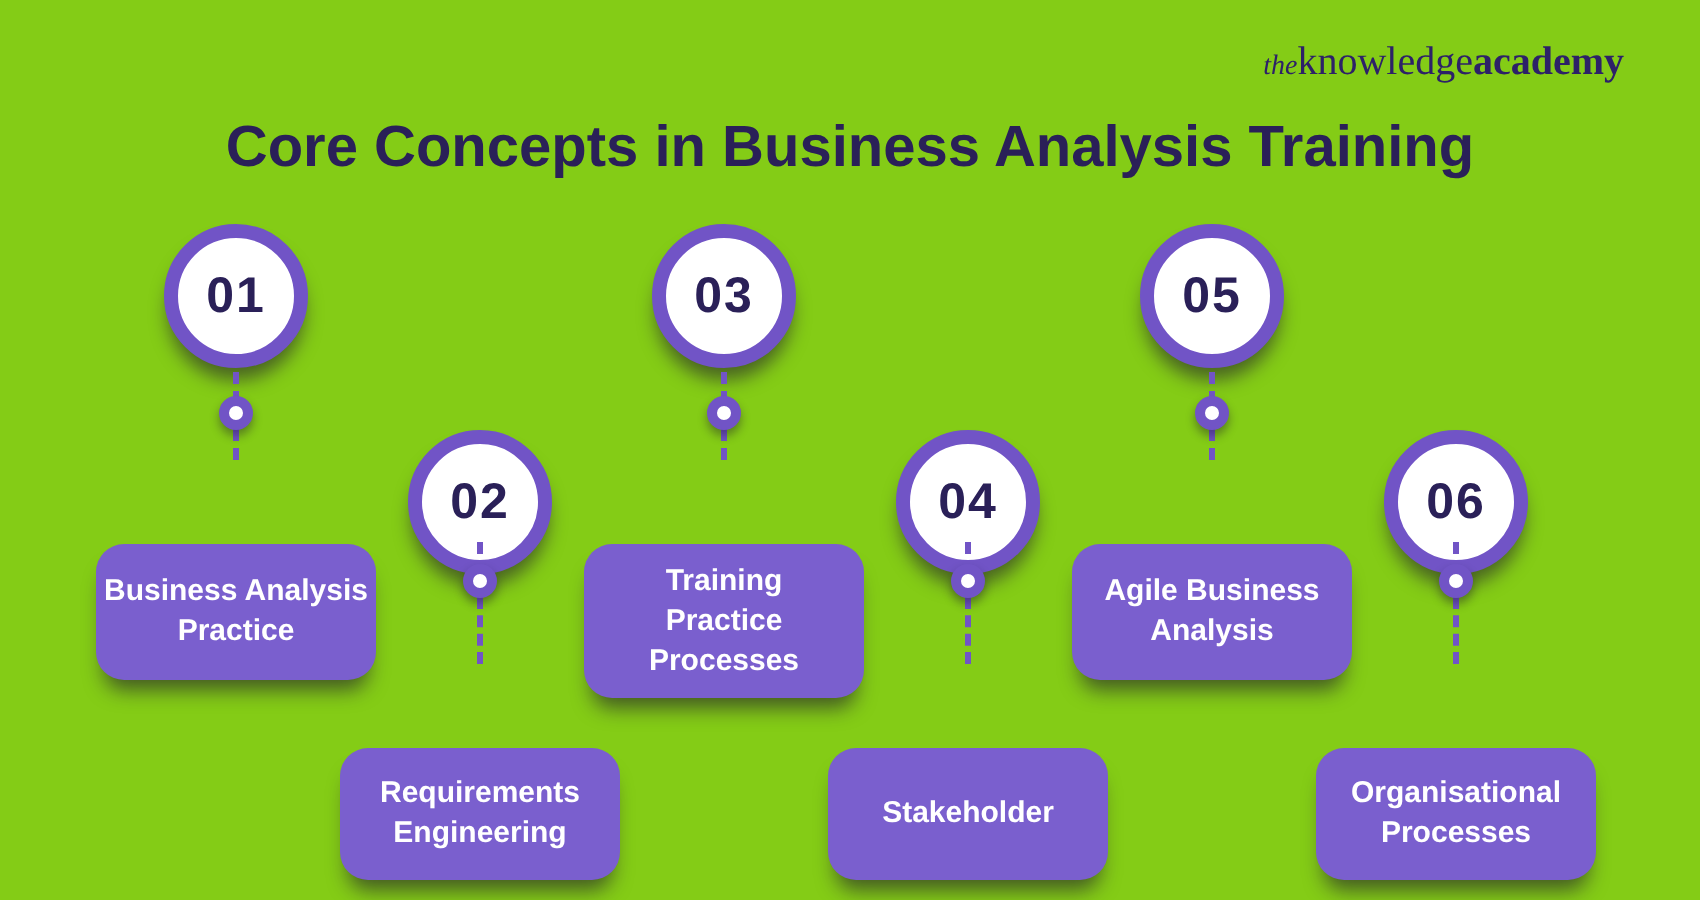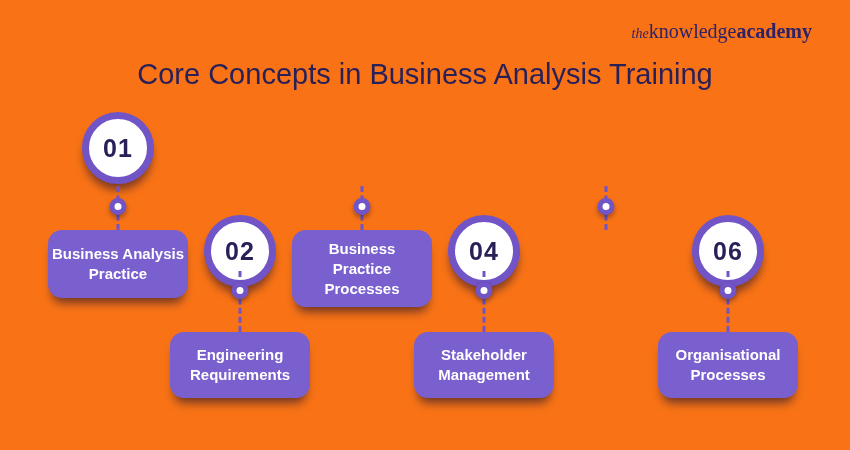--- a/index.html
+++ b/index.html
@@ -5,39 +5,39 @@
   :root{
     --purple:#7154C6;
     --box-purple:#7A5FCE;
     --navy:#2A2058;
     --logo-indigo:#2D2168;
   }
   html,body{margin:0;padding:0;background:#ffffff;}
   .canvas{
     position:relative;
     width:850px;height:450px;
-    background:#f97316;
+    background:#84cc16;
     overflow:hidden;
     font-family:"Liberation Sans", sans-serif;
   }
   
   .logo{
     position:absolute;top:20px;right:38px;
     font-family:"Liberation Serif", serif;
     color:var(--logo-indigo);
     white-space:nowrap;
   }
   .logo .l-the{font-style:italic;font-size:14px;}
   .logo .l-knowledge{font-size:20px;}
   .logo .l-academy{font-size:20px;font-weight:bold;}
   
   .title{
     position:absolute;top:58px;left:0;width:850px;
     margin:0;text-align:center;
-    font-size:29px;font-weight:normal;
+    font-size:29px;font-weight:bold;
     color:var(--navy);
     letter-spacing:0px;
   }
   
   .item{position:absolute;top:0;width:144px;height:352px;}
   .step-circle{
     position:absolute;left:50%;transform:translateX(-50%);
     width:72px;height:72px;box-sizing:border-box;
     border:7px solid var(--purple);border-radius:50%;
     background:#ffffff;
@@ -68,20 +68,21 @@
     position:absolute;left:50%;transform:translateX(-50%);
     width:140px;box-sizing:border-box;
     background:var(--box-purple);
     border-radius:14px;
     color:#ffffff;
     display:flex;flex-direction:column;align-items:center;justify-content:center;
     text-align:center;
     font-size:15px;font-weight:bold;line-height:1.32;
     padding:9px 4px;
     box-shadow:0 9px 10px -4px rgba(25,15,45,0.6);
+    margin-top:42px;
   }
   .row-a .card{top:230px;min-height:68px;}
   .row-b .card{top:332px;min-height:66px;}
 </style>
 </head>
 <body>
 
 <div class="canvas">
 
   <div class="logo">
@@ -102,47 +103,56 @@
           <div>Practice</div>
         </div>
   </div>
       <div class="item row-b" style="left: 168px;">
     <div class="step-circle">
       <span class="step-num">02</span>
     </div>
     <div class="connector"></div>
     <div class="donut"></div>
     <div class="card">
+          <div>Requirements</div>
           <div>Engineering</div>
-          <div>Requirements</div>
         </div>
   </div>
       <div class="item row-a" style="left: 290px;">
+    <div class="step-circle">
+      <span class="step-num">03</span>
+    </div>
     <div class="connector"></div>
     <div class="donut"></div>
     <div class="card">
-          <div>Business</div>
+          <div>Training</div>
           <div>Practice</div>
           <div>Processes</div>
         </div>
   </div>
       <div class="item row-b" style="left: 412px;">
     <div class="step-circle">
       <span class="step-num">04</span>
     </div>
     <div class="connector"></div>
     <div class="donut"></div>
     <div class="card">
           <div>Stakeholder</div>
-          <div>Management</div>
         </div>
   </div>
       <div class="item row-a" style="left: 534px;">
+    <div class="step-circle">
+      <span class="step-num">05</span>
+    </div>
     <div class="connector"></div>
     <div class="donut"></div>
+    <div class="card">
+          <div>Agile Business</div>
+          <div>Analysis</div>
+        </div>
   </div>
       <div class="item row-b" style="left: 656px;">
     <div class="step-circle">
       <span class="step-num">06</span>
     </div>
     <div class="connector"></div>
     <div class="donut"></div>
     <div class="card">
           <div>Organisational</div>
           <div>Processes</div>

